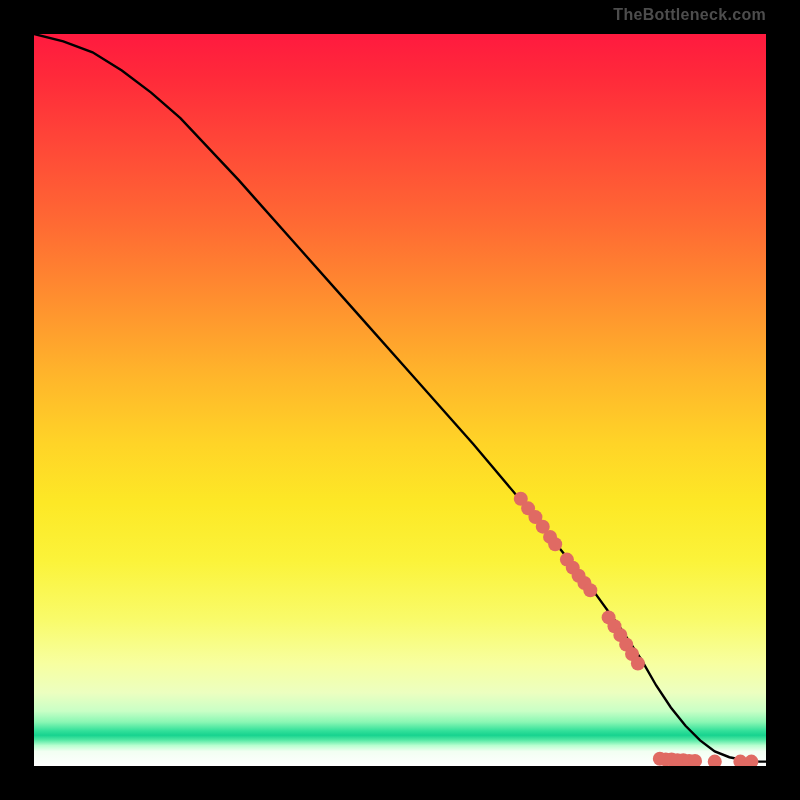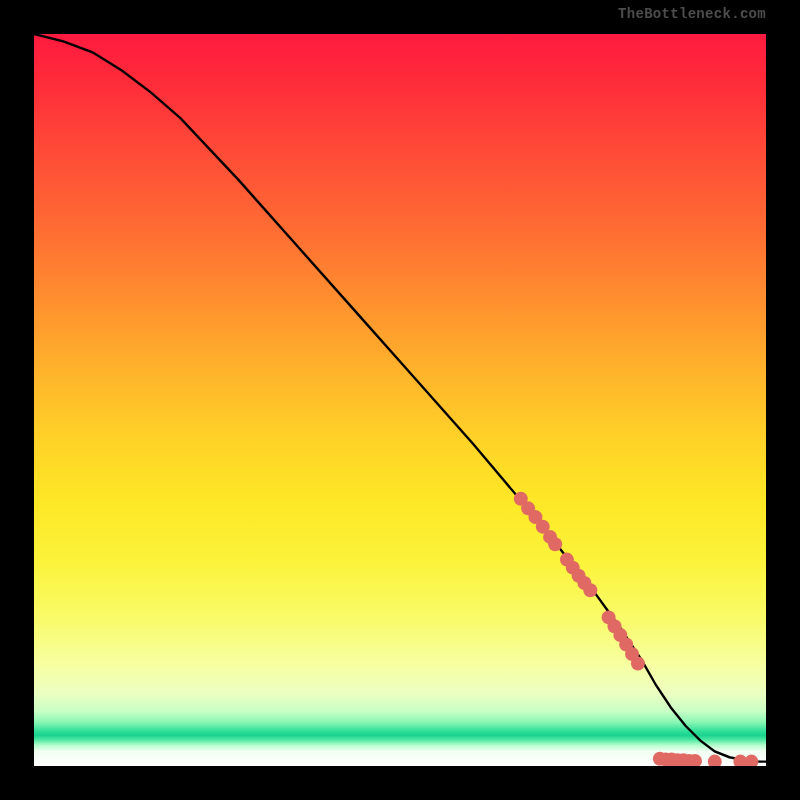--- a/index.html
+++ b/index.html
@@ -55,25 +55,24 @@
   }
   .svg-layer {
     position: absolute;
     inset: 0;
   }
   .watermark {
     position: absolute;
     top: 6px;
     right: 34px;
     color: #4d4d4d;
-    font-size: 14px;
+    font-size: 16px;
     font-weight: 600;
     letter-spacing: 0.3px;
     user-select: none;
-    font-family: Liberation Mono, monospace;
   }
 </style>
 </head>
 <body>
 
 <div class="stage">
   <div class="watermark">TheBottleneck.com</div>
 
   <div class="plot">
     <div class="grad"></div>

